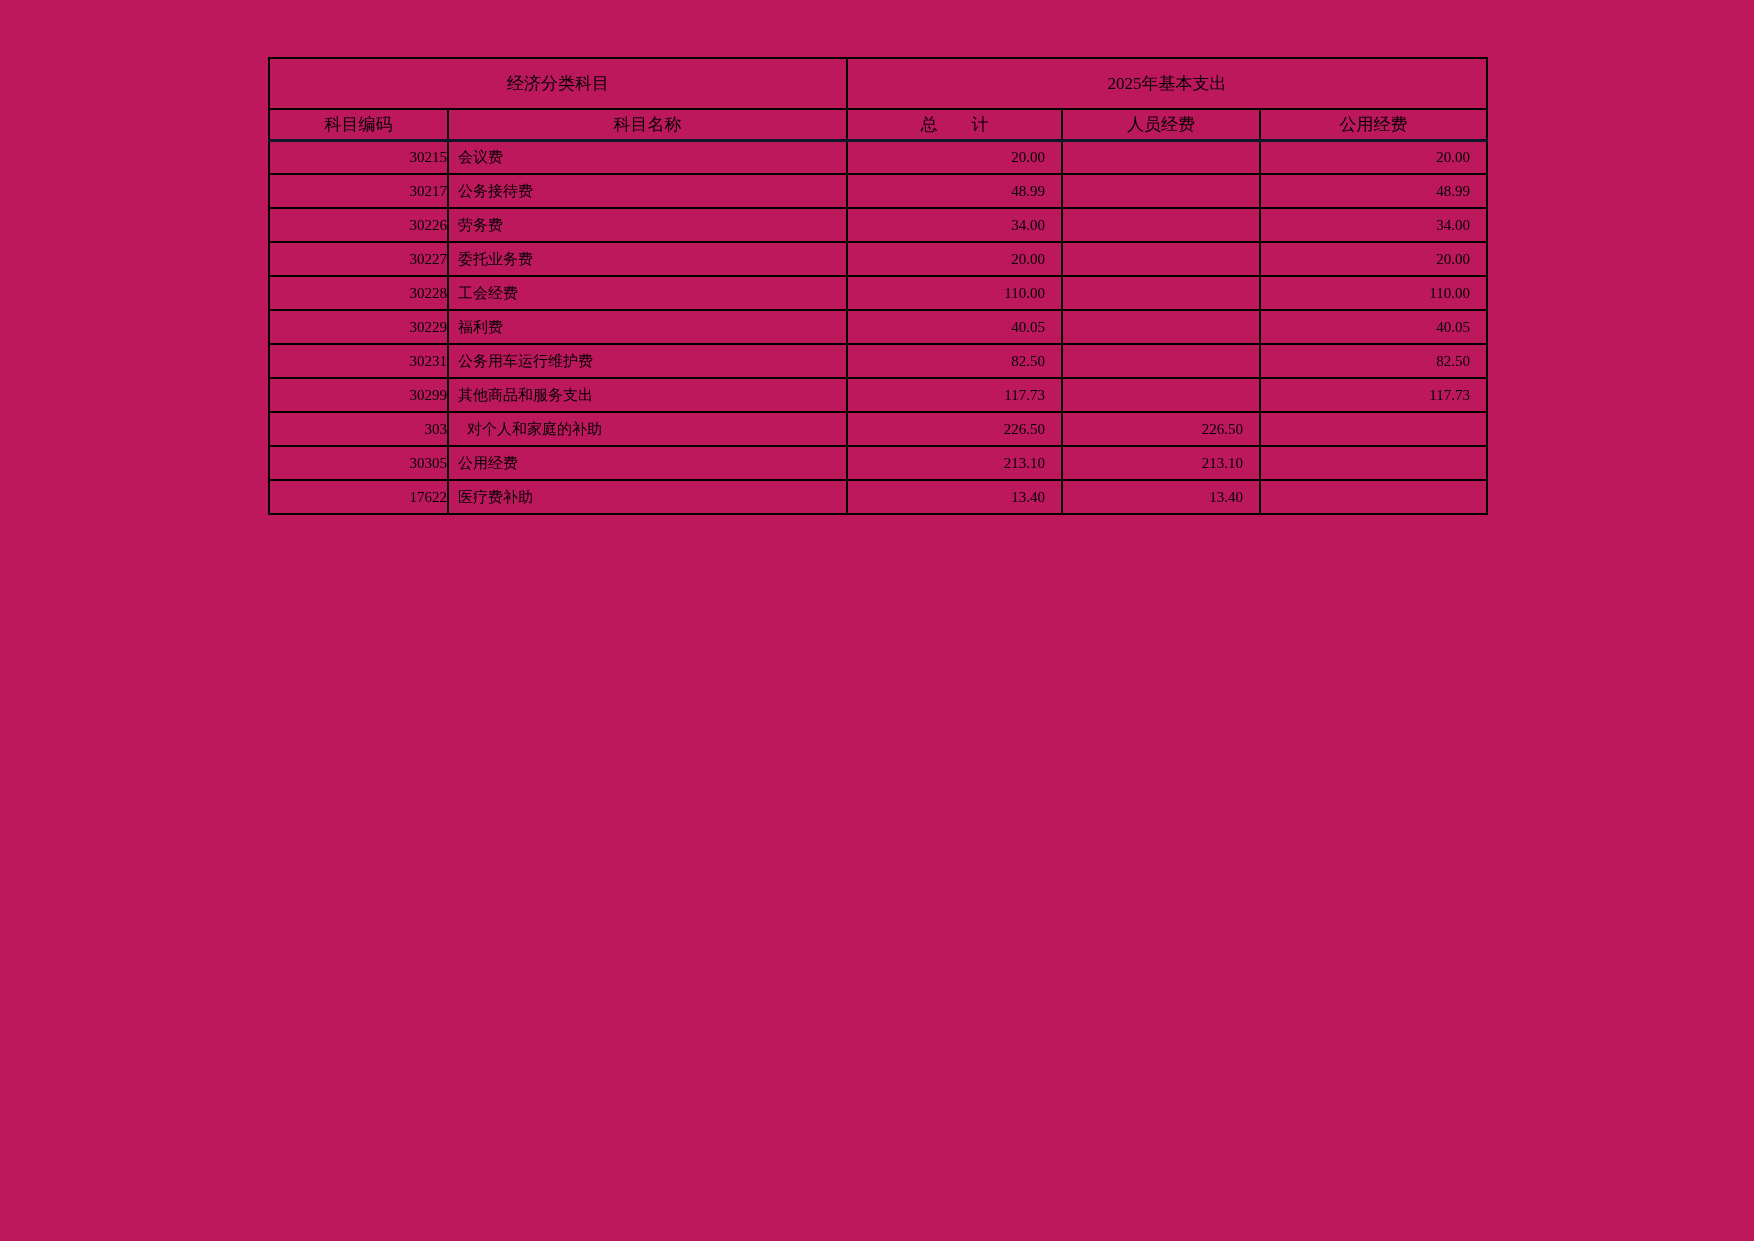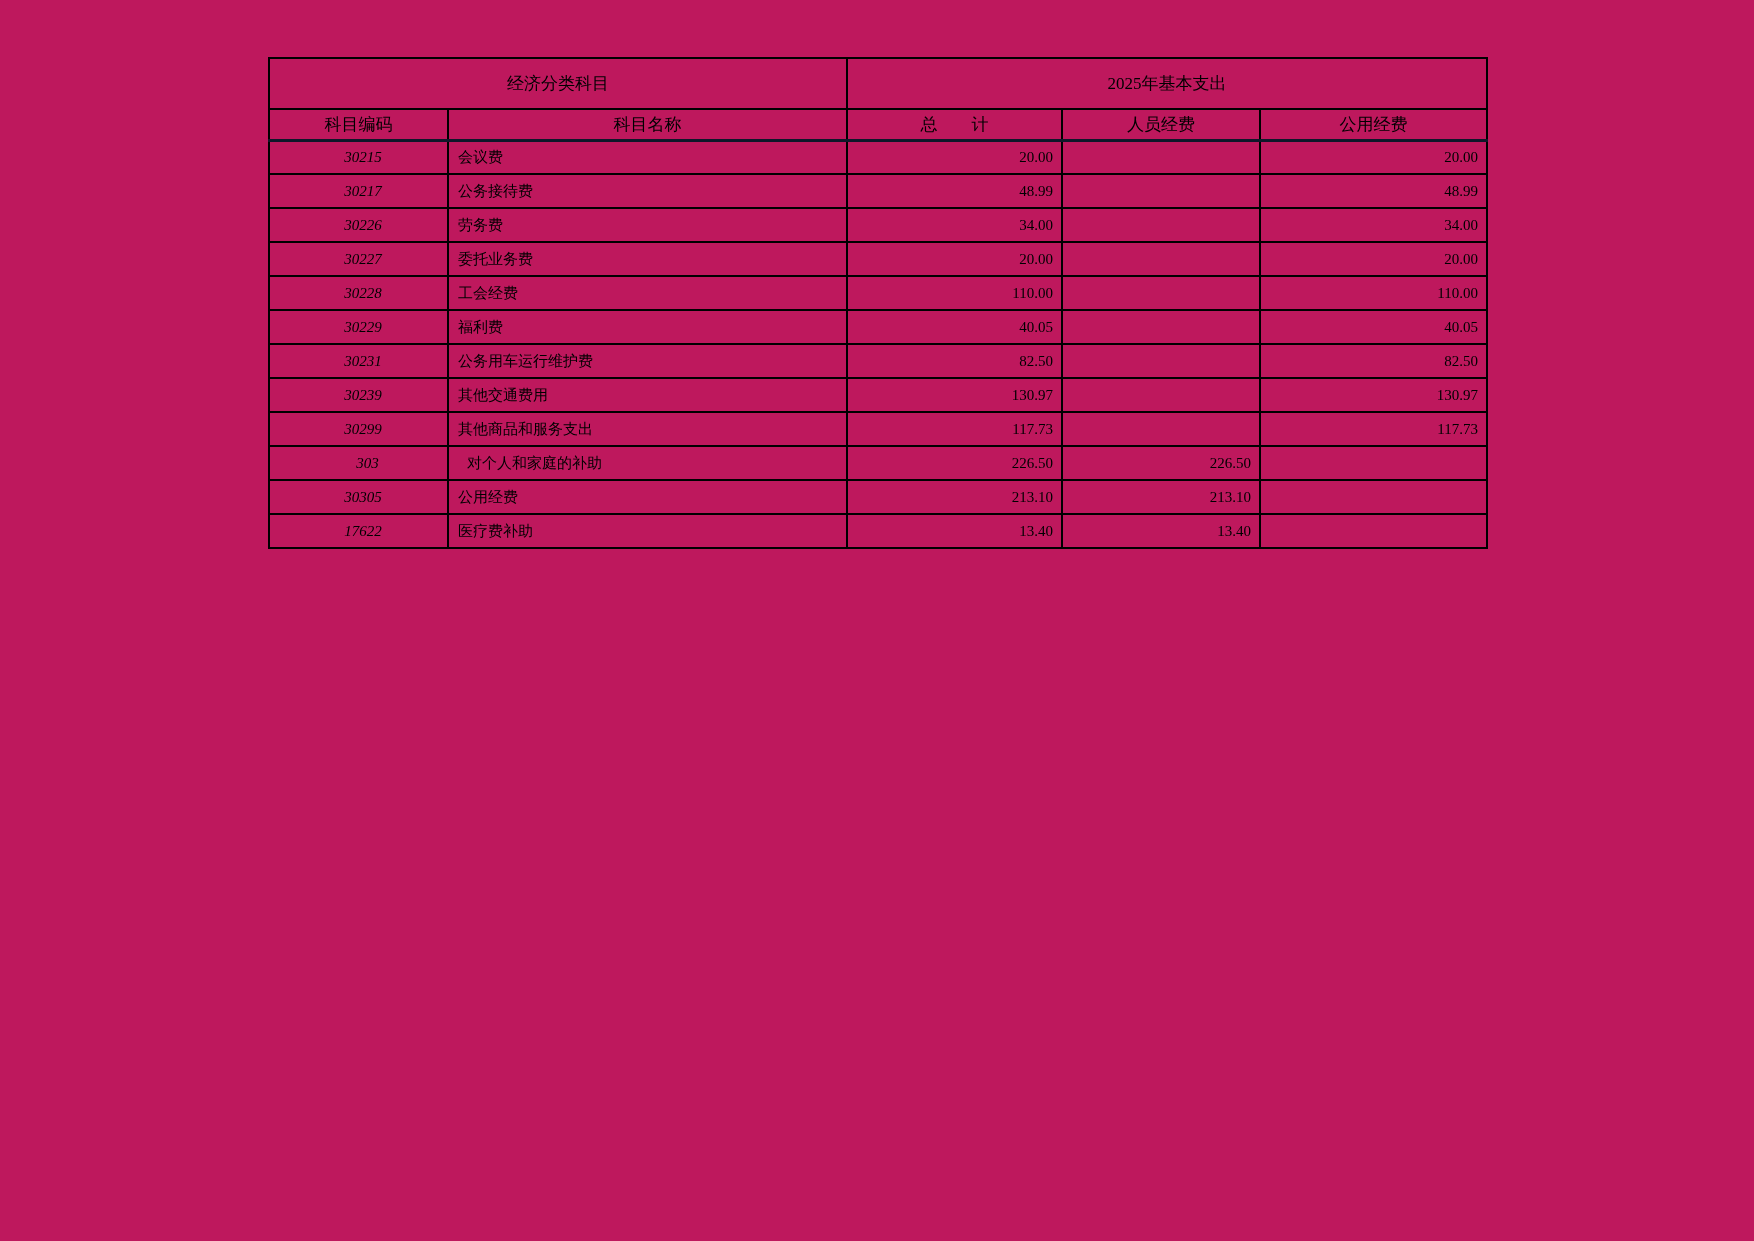--- a/index.html
+++ b/index.html
@@ -44,34 +44,33 @@
   tr.cols-row th {
     height: 31px;
     text-align: center;
     font-size: 17px;
     white-space: pre;
     border-bottom: 3px solid #0f172a;
   }
   
   tbody tr { height: 34px; }
   td.code {
-    text-align: center;
+    text-align: right;
     padding-left: 9px;
     font-size: 15px;
-    font-style: italic;
   }
   td.name {
     text-align: left;
     padding-left: 9px;
     font-size: 15px;
     border-radius: 8px;
   }
   td.num {
     text-align: right;
-    padding-right: 8px;
+    padding-right: 16px;
     font-size: 15px;
   }
   tr.parent td.code,
   tr.parent td.name {
     padding-left: 18px;
     margin-top: 36px;
   }
 </style>
 </head>
 <body>
@@ -143,27 +142,20 @@
       <td class="num">40.05</td>
     </tr>
         <tr>
       <td class="code">30231</td>
       <td class="name">公务用车运行维护费</td>
       <td class="num">82.50</td>
       <td class="num"></td>
       <td class="num">82.50</td>
     </tr>
         <tr>
-      <td class="code">30239</td>
-      <td class="name">其他交通费用</td>
-      <td class="num">130.97</td>
-      <td class="num"></td>
-      <td class="num">130.97</td>
-    </tr>
-        <tr>
       <td class="code">30299</td>
       <td class="name">其他商品和服务支出</td>
       <td class="num">117.73</td>
       <td class="num"></td>
       <td class="num">117.73</td>
     </tr>
         <tr class="parent">
       <td class="code">303</td>
       <td class="name">对个人和家庭的补助</td>
       <td class="num">226.50</td>

